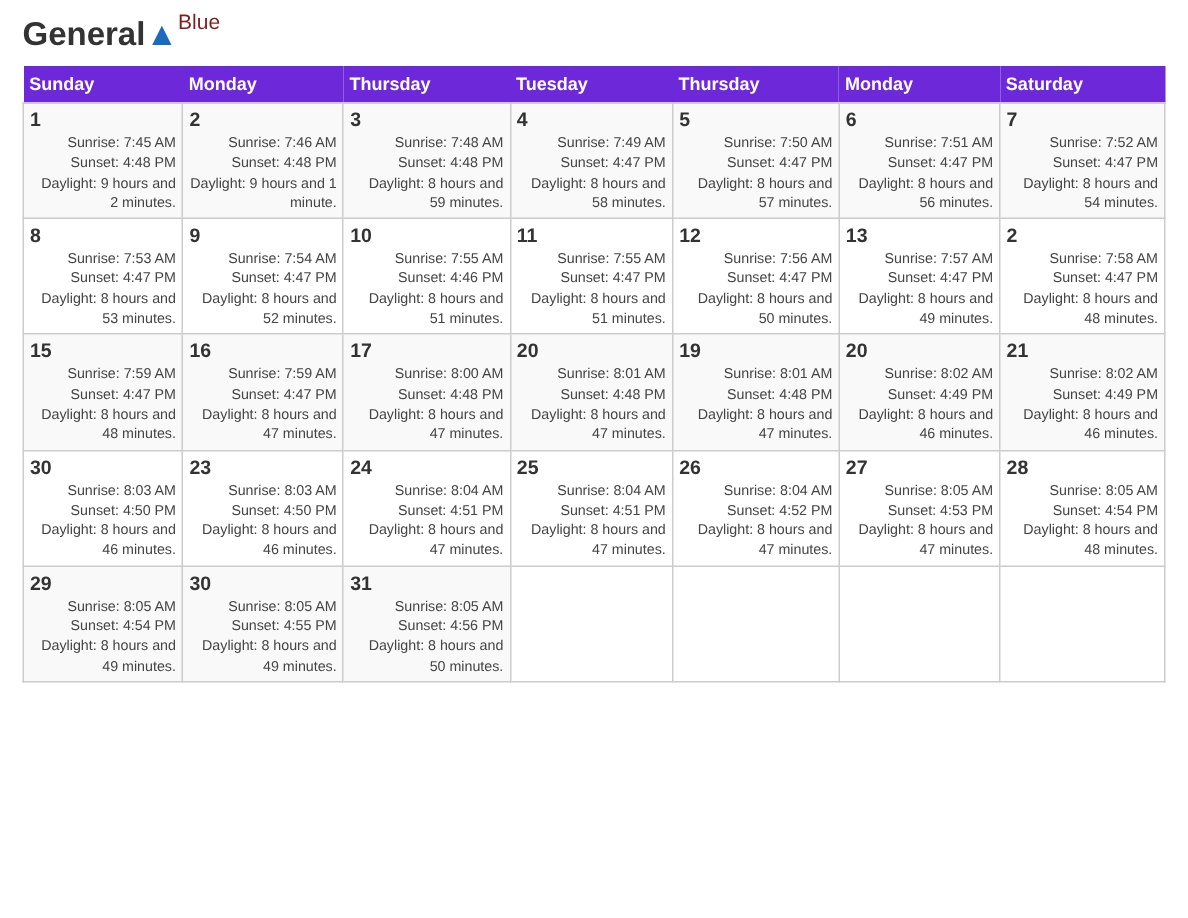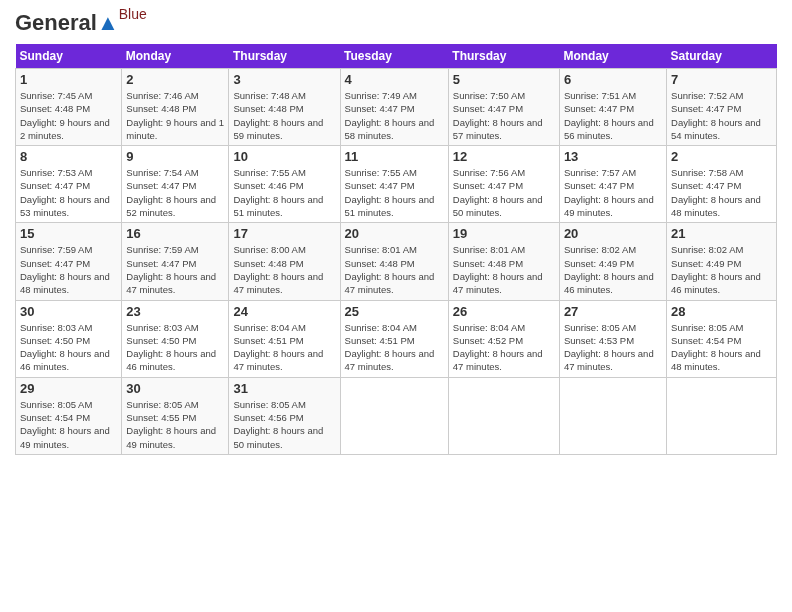--- a/index.html
+++ b/index.html
@@ -66,20 +66,21 @@
       font-size: 13px;
       font-weight: bold;
       color: #333;
       display: block;
       margin-bottom: 2px;
     }
     .day-info {
       color: #444;
       font-size: 9.5px;
       line-height: 1.4;
+      text-align: right;
     }
     .empty-cell {
       background: #fff !important;
       border: 1px solid #ccc;
     }
   </style>
 </head>
 <body>
 
 <div class="container">

